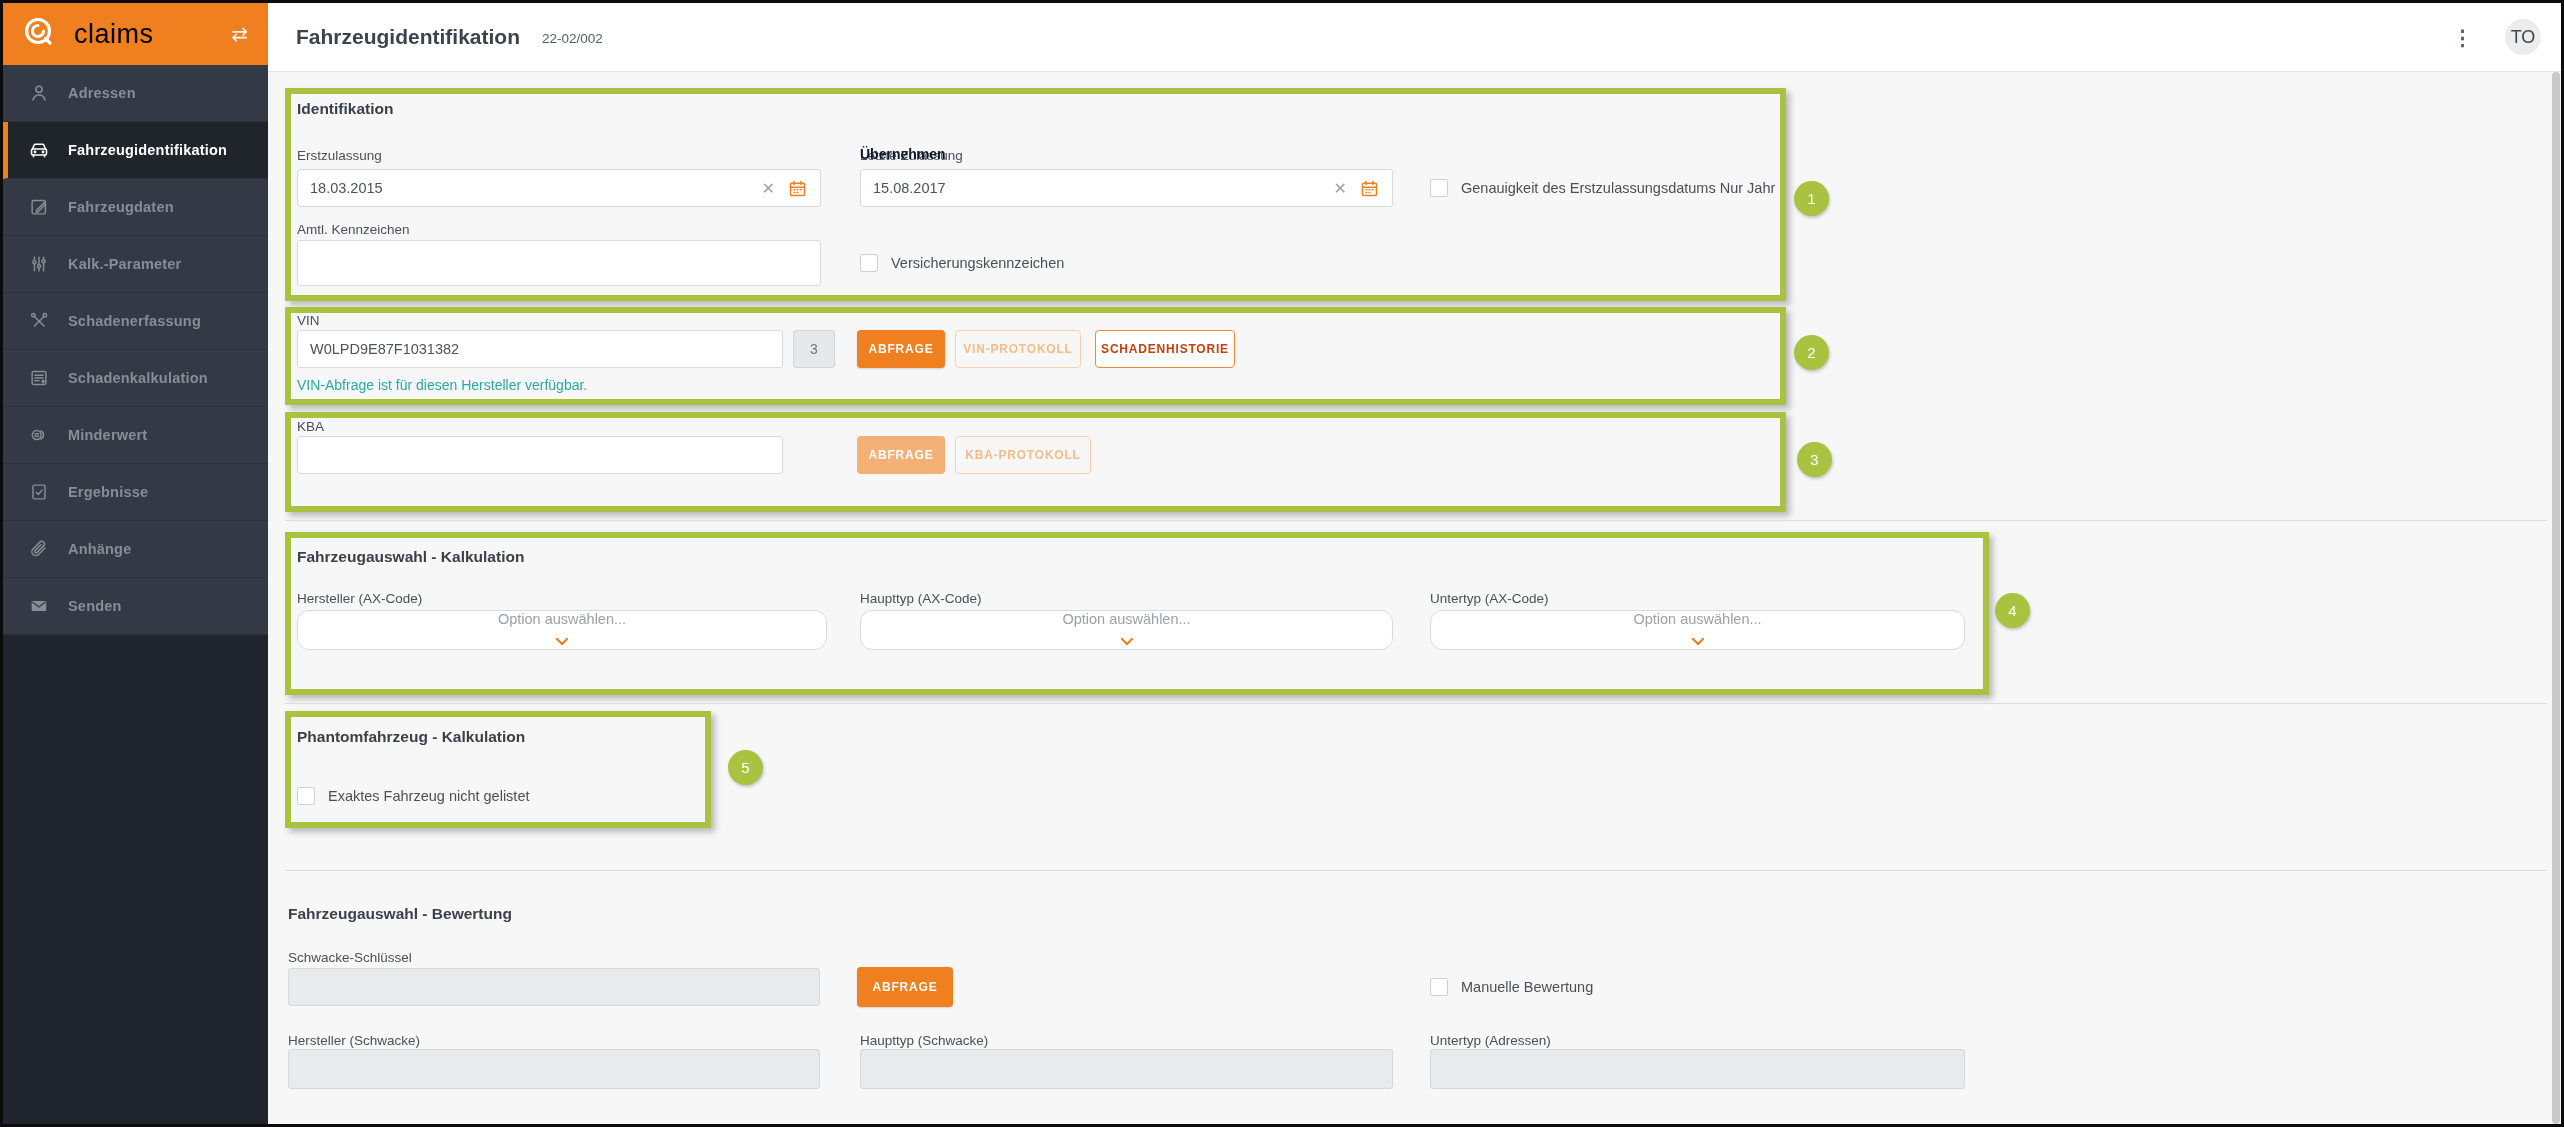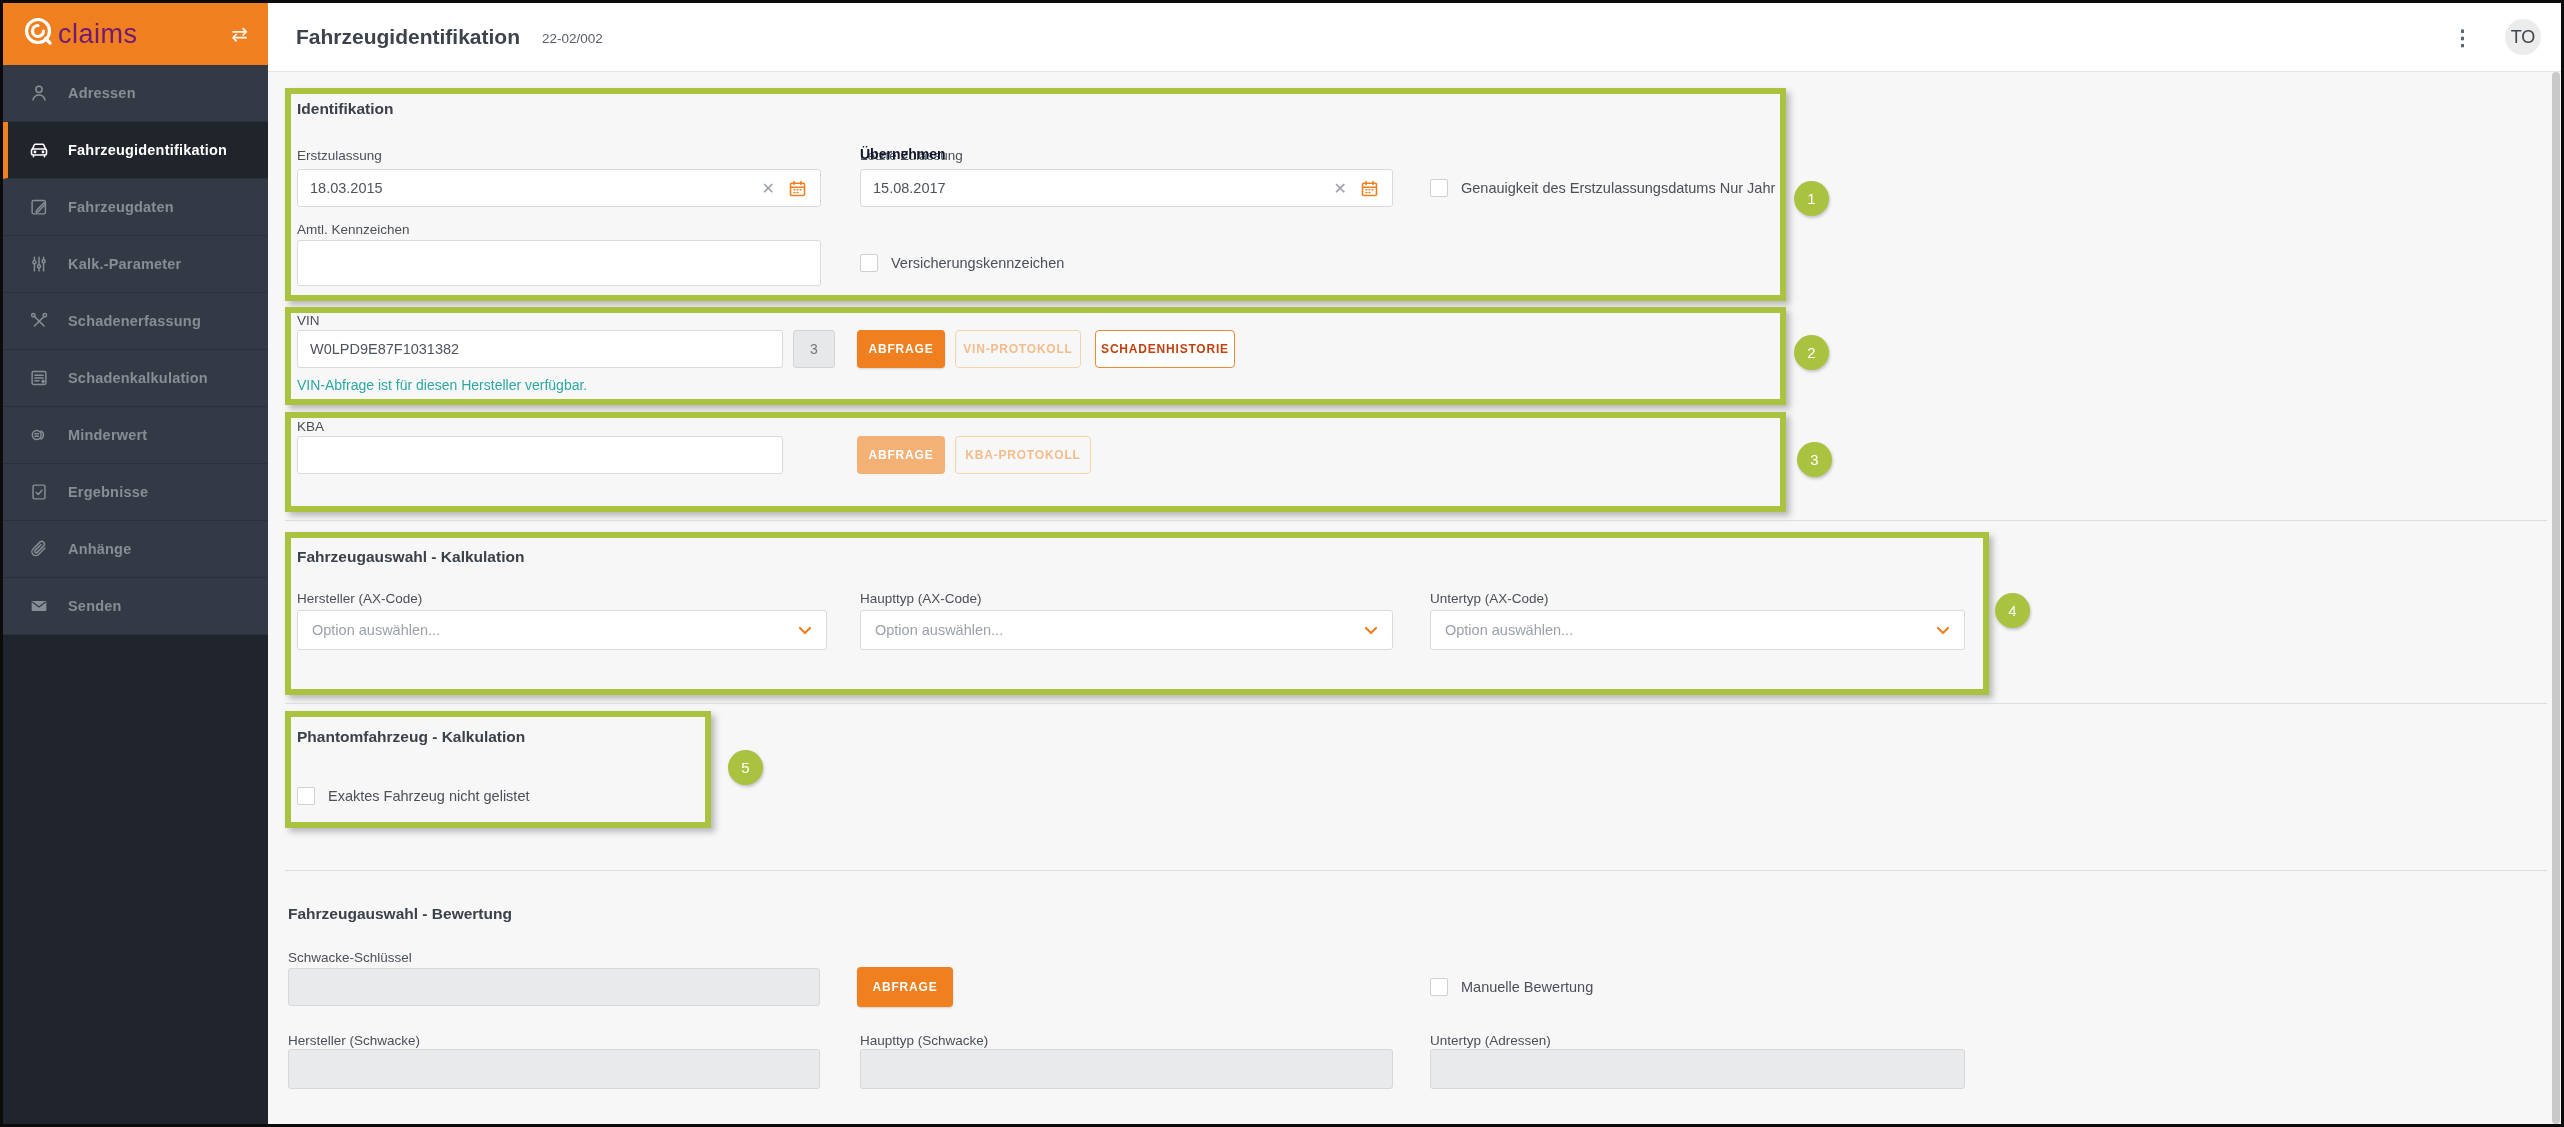--- a/index.html
+++ b/index.html
@@ -4,21 +4,21 @@
 <style>
   * { margin:0; padding:0; box-sizing:border-box; }
   html,body { width:2564px; height:1127px; }
   body { background:#0b0b0b; font-family:"Liberation Sans", sans-serif; position:relative; overflow:hidden; }
   .screen { position:absolute; inset:3px; background:#f7f7f8; overflow:hidden; }
 
   
   .sidebar { position:absolute; left:0; top:0; width:265px; height:100%; background:#20242c; z-index:5; }
   .logo-block { height:62px; background:#ef7f1f; display:flex; align-items:center; padding:0 20px 0 18px; }
   .logo-q { flex:0 0 auto; }
-  .logo-text { color:#701a75; font-size:27px; font-weight:400; letter-spacing:.5px; margin-left:1px; }
+  .logo-text { color:#000000; font-size:27px; font-weight:400; letter-spacing:.5px; margin-left:17px; }
   .logo-spacer { flex:1; }
   .collapse-icon { color:rgba(255,255,255,.9); font-size:20px; cursor:pointer; }
   .nav { }
   .nav-item { height:57px; display:flex; align-items:center; padding-left:24px; background:#343a45; border-bottom:1px solid #2b303a; color:#878d96; cursor:pointer; }
   .nav-item .nav-icon { width:24px; height:24px; flex:0 0 24px; display:flex; align-items:center; justify-content:center; }
   .nav-item .nav-label { margin-left:17px; font-size:14.5px; font-weight:700; letter-spacing:.2px; }
   .nav-item.active { background:#20242b; color:#ffffff; border-left:5px solid #ef7f1f; padding-left:19px; }
   .nav-icon svg { display:block; }
 
   
@@ -40,21 +40,21 @@
   .sec-title { position:absolute; font-size:15.5px; font-weight:700; color:#3a4149; }
   .fld-label { position:absolute; font-size:13.5px; color:#4a5057; }
   .link-action { position:absolute; font-size:14px; font-weight:700; color:#0f172a; text-align:left; cursor:pointer; }
 
   .tbox { position:absolute; background:#fff; border:1px solid #d8dadc; border-radius:3px; display:flex; align-items:center; padding:0 12px; font-size:14.5px; color:#4c545c; }
   .tbox .val { flex:1; }
   .tbox .clear-x { color:#9aa0a6; font-size:16px; margin-right:12px; cursor:pointer; }
   .tbox .cal { cursor:pointer; display:flex; }
   .tbox.disabled { background:#e9eaeb; border-color:#d6d7d9; }
 
-  .selectbox { position:absolute; background:#fff; border:1px solid #d8dadc; border-radius:3px; display:flex; align-items:center; padding:0 14px; font-size:14.5px; color:#9aa1a9; cursor:pointer; }
+  .selectbox { position:absolute; background:#fff; border:1px solid #d8dadc; border-radius:12px; display:flex; align-items:center; padding:0 14px; font-size:14.5px; color:#9aa1a9; cursor:pointer;flex-direction:column; }
   .selectbox .val { flex:1; }
 
   .counter { position:absolute; background:#e7e8e9; border:1px solid #d2d4d6; border-radius:3px; display:flex; align-items:center; justify-content:center; font-size:14px; color:#70767c; }
 
   .btn { position:absolute; border-radius:4px; font-size:12px; font-weight:700; letter-spacing:.8px; display:flex; align-items:center; justify-content:center; cursor:pointer; font-family:"Liberation Sans",sans-serif; }
   .btn.solid { background:#ef7f1f; color:#fff; border:none; box-shadow:0 1px 2px rgba(0,0,0,.15); }
   .btn.solid.disabled { background:#f4b176; box-shadow:none; }
   .btn.outline { background:#ffffff; border:1px solid #ef8a33; color:#c2410c; }
   .btn.outline.disabled { border-color:#f7d2ab; color:#f2bd8b; background:transparent; }
 

